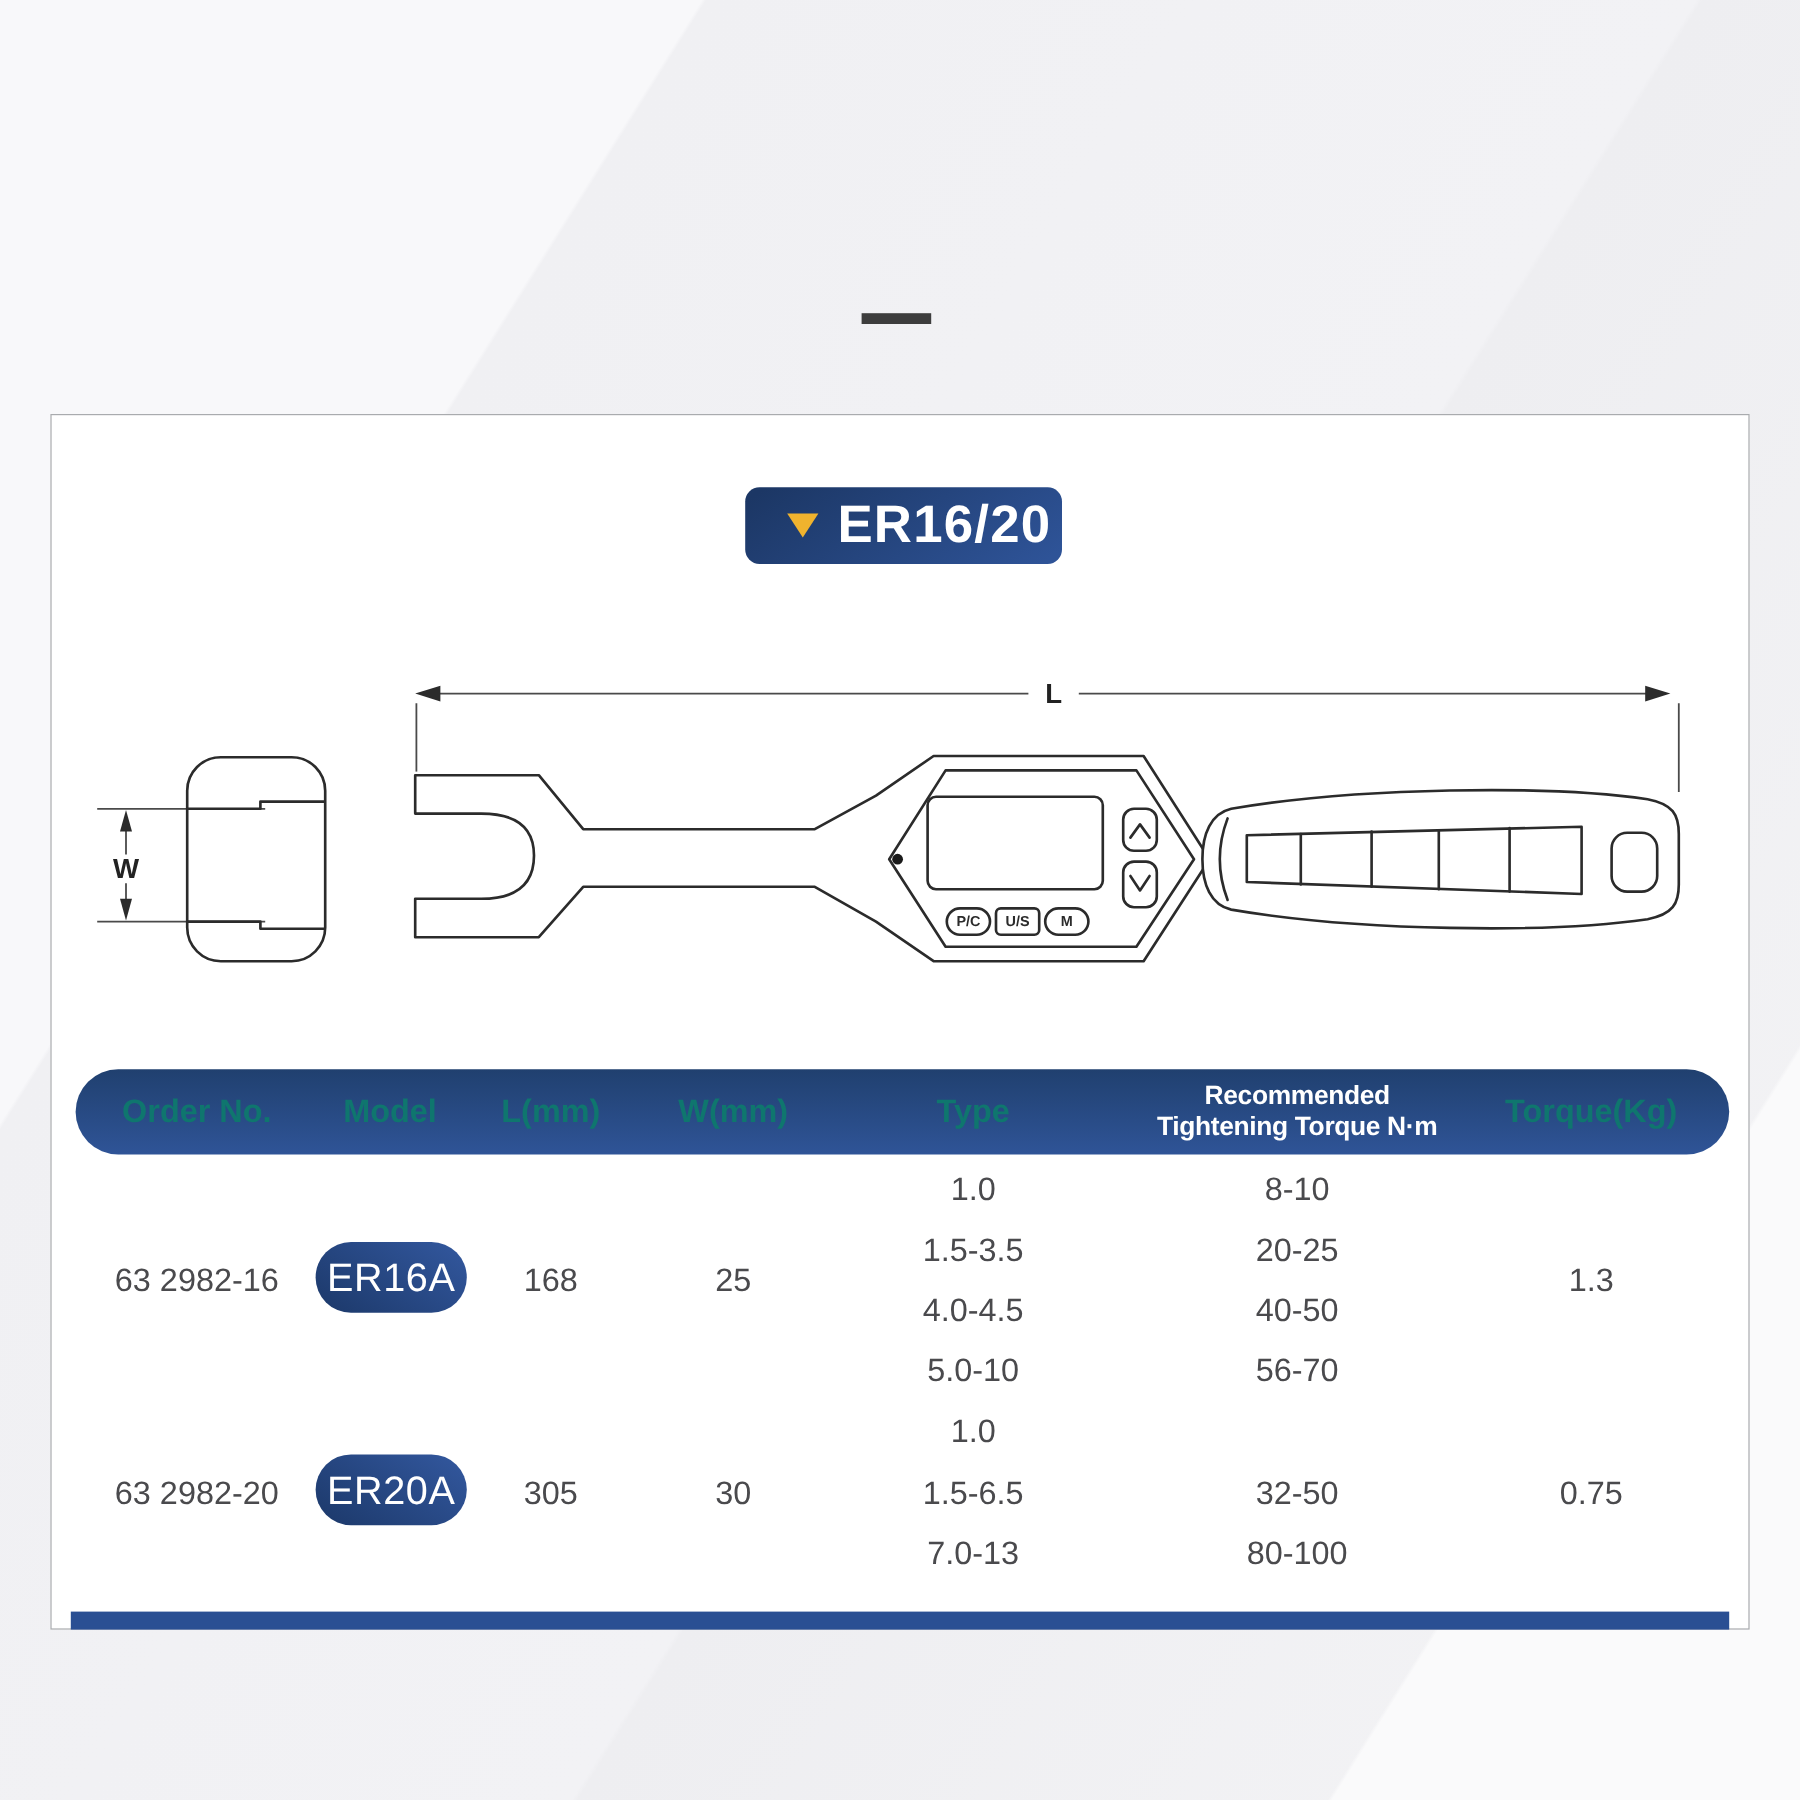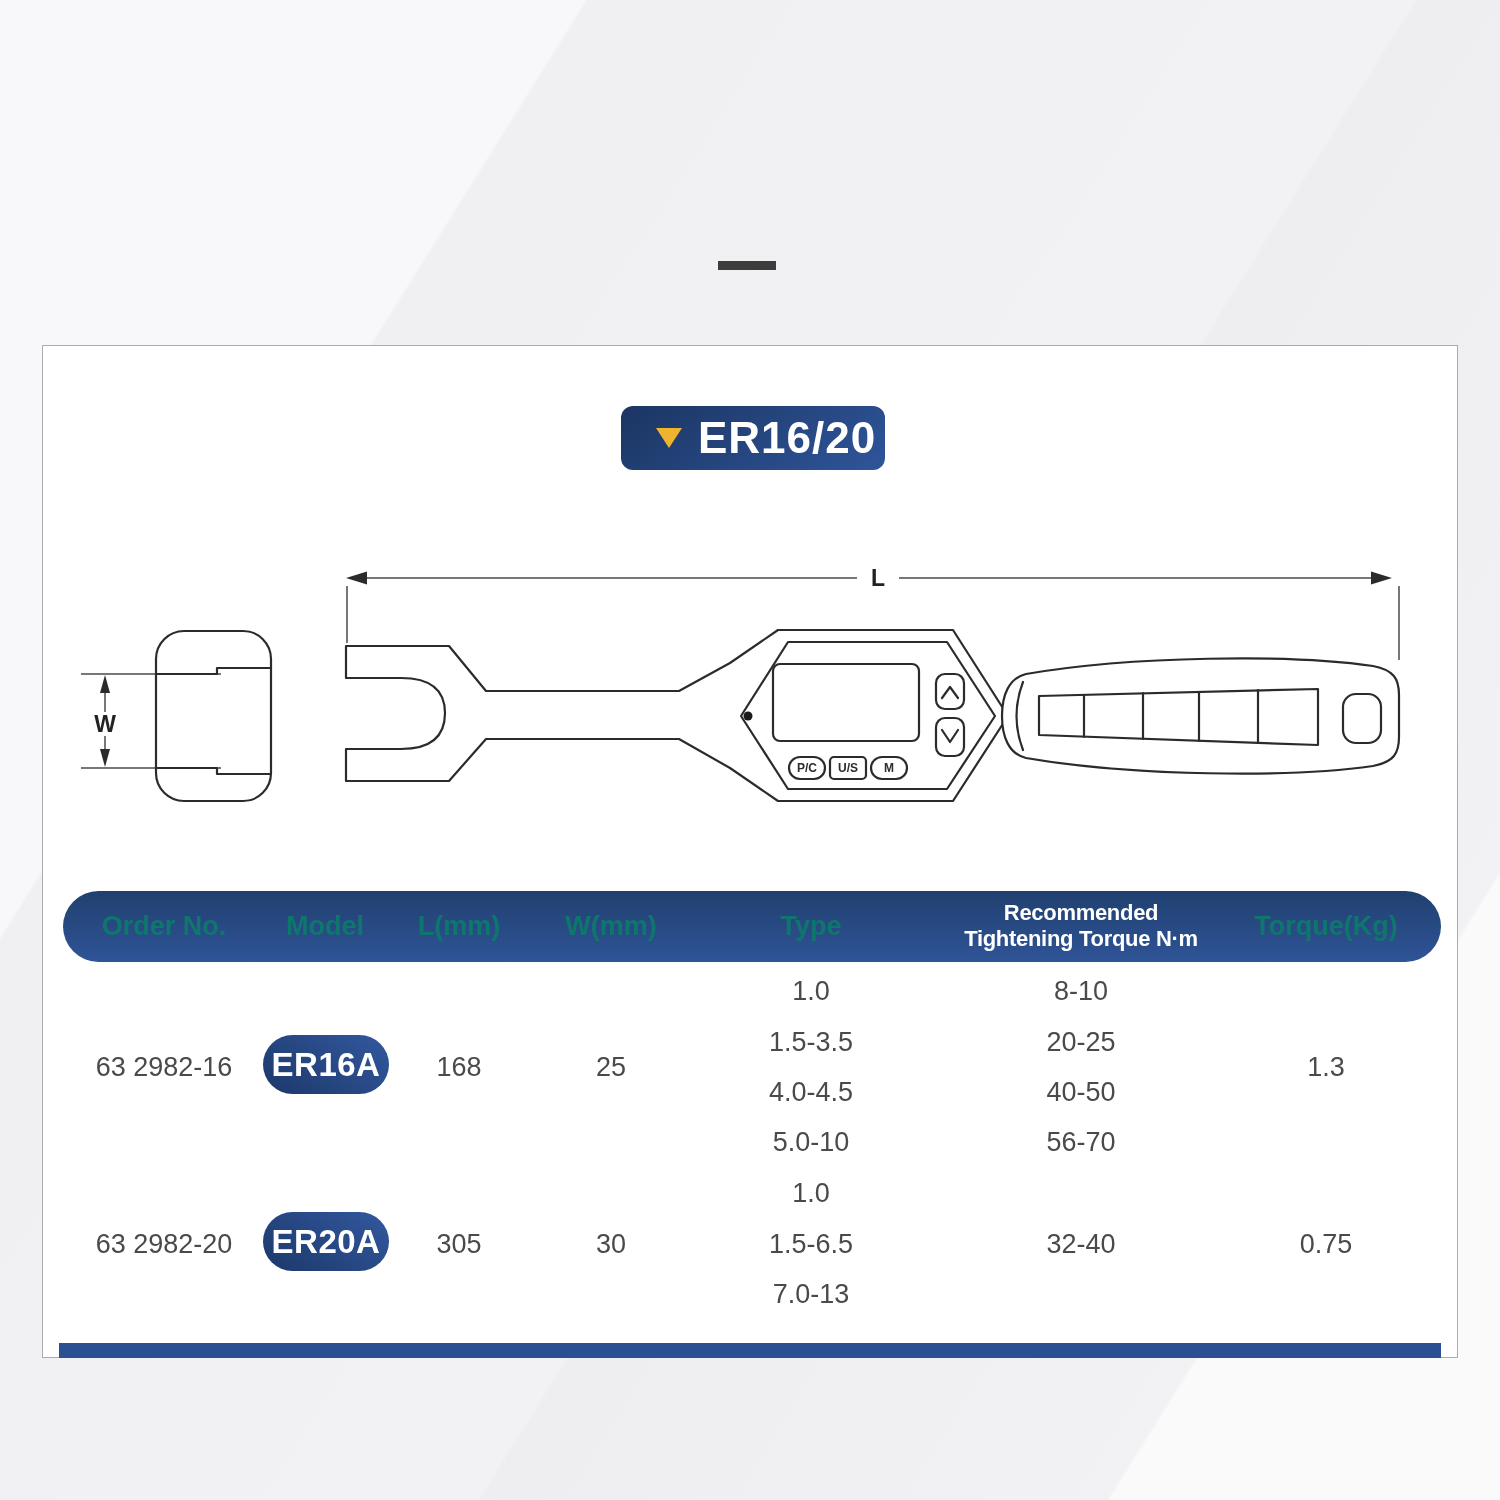--- a/index.html
+++ b/index.html
@@ -40,21 +40,21 @@
     position:absolute;left:20px;top:545px;width:1378px;height:71px;border-radius:36px;
     background:linear-gradient(180deg,#20406f 0%,#2f5497 100%);
   }
   .hcell{position:absolute;width:240px;text-align:center;color:#0f766e;font-weight:bold;font-size:27px;line-height:31px;top:565px;}
   .hcell2{position:absolute;width:330px;text-align:center;color:#fff;font-weight:bold;font-size:22px;line-height:26px;top:554px;letter-spacing:-0.3px;}
   .cell{position:absolute;width:240px;text-align:center;color:#4a4a4d;font-size:27px;line-height:40px;}
   .pill{
     position:absolute;left:220px;width:126px;height:59px;border-radius:30px;
     background:linear-gradient(215deg,#33589f 0%,#1d3a6c 95%);
     display:flex;align-items:center;justify-content:center;
-    color:#fff;font-size:33px;font-weight:bold;letter-spacing:0.5px;
+    color:#fff;font-size:33px;font-weight:normal;letter-spacing:0.5px;
   }
   .bottom-bar{position:absolute;left:16px;top:997px;width:1382px;height:15px;background:#2a4f93;}
 </style>
 </head>
 <body>
 
 <div class="canvas">
 
   <div class="title-dash"></div>
 
@@ -157,19 +157,20 @@
     <div class="cell" style="left:648px;top:776px">5.0-10</div>
     <div class="cell" style="left:918px;top:776px">56-70</div>
     <div class="cell" style="left:1163px;top:701px">1.3</div>
 
     <div class="cell" style="left:1px;top:878px">63 2982-20</div>
     <div class="pill" style="top:866px">ER20A</div>
     <div class="cell" style="left:296px;top:878px">305</div>
     <div class="cell" style="left:448px;top:878px">30</div>
     <div class="cell" style="left:648px;top:827px">1.0</div>
     <div class="cell" style="left:648px;top:878px">1.5-6.5</div>
-    <div class="cell" style="left:918px;top:878px">32-40</div>
+    <div class="cell" style="left:918px;top:878px">32-50</div>
     <div class="cell" style="left:648px;top:928px">7.0-13</div>
+    <div class="cell" style="left:918px;top:928px">80-100</div>
     <div class="cell" style="left:1163px;top:878px">0.75</div>
 
     <div class="bottom-bar"></div>
   </div>
 </div>
 
 </body></html>

